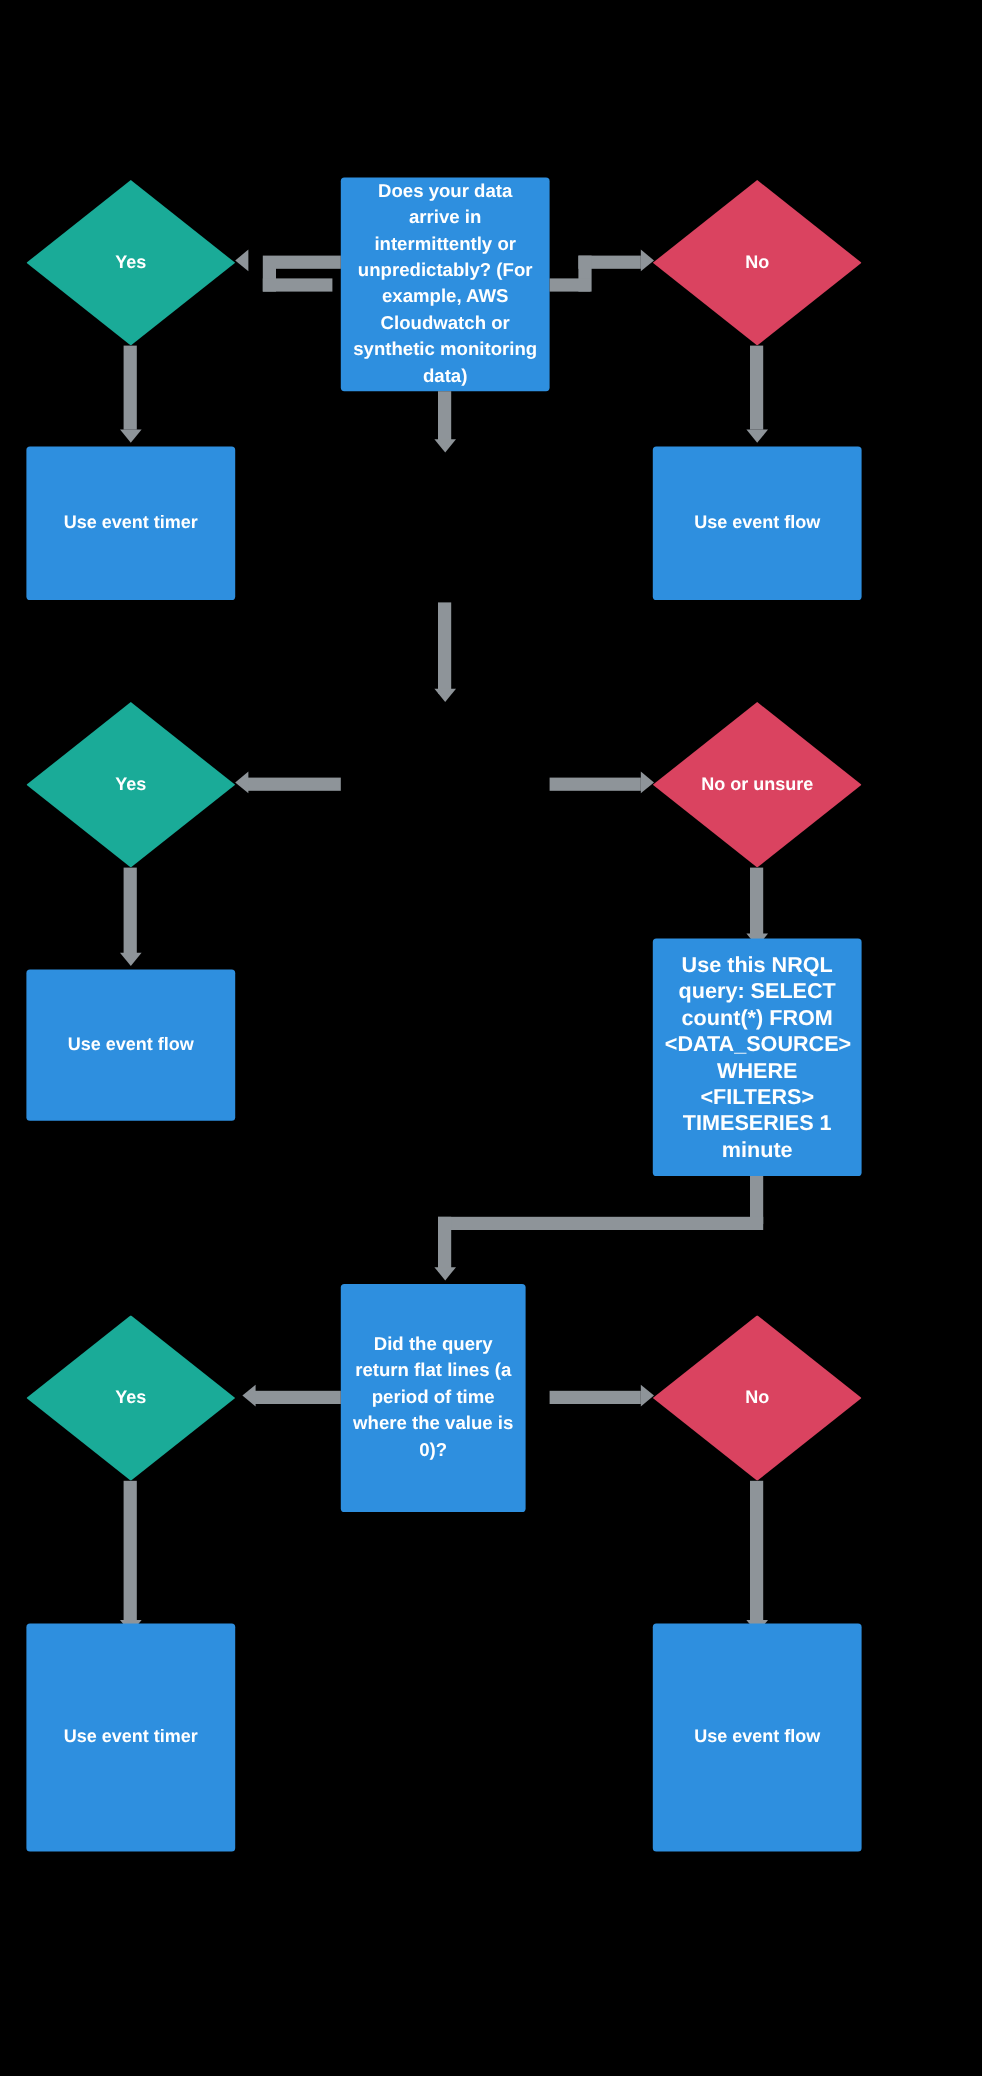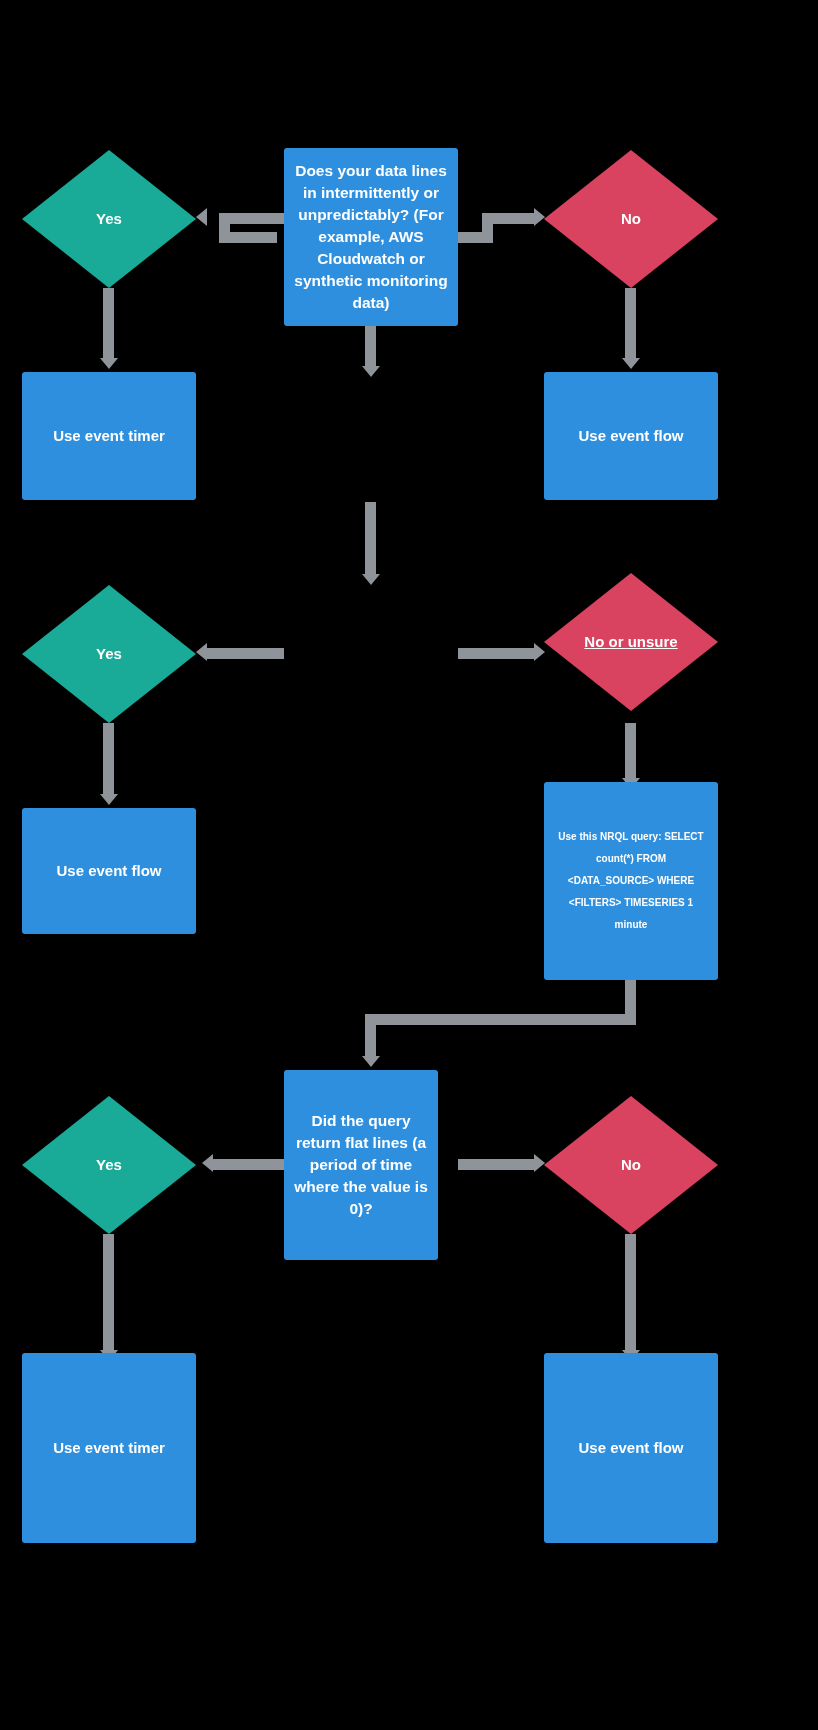--- a/index.html
+++ b/index.html
@@ -59,21 +59,21 @@
   
   .rect {
     background: #2e8fdf;
     border-radius: 3px;
     font-size: 15px;
     line-height: 22px;
     padding: 6px 10px;
   }
 
   .rect.query-box {
-    font-size: 10px;
+    font-size: 18px;
     line-height: 22px;
   }
 
   .rect.question-box {
     font-size: 15.5px;
     line-height: 22px;
   }
 
   
   .diamond {
@@ -124,21 +124,21 @@
     border-left: 11px solid #8e9499;
   }
 </style>
 </head>
 <body>
 
 <div id="chart-root">
 
 
   <div class="node rect question-box" style="left:284px; top:148px; width:174px; height:178px;">
-    <span class="node-label">Does your data lines in intermittently or unpredictably? (For example, AWS Cloudwatch or synthetic monitoring data)</span>
+    <span class="node-label">Does your data arrive in intermittently or unpredictably? (For example, AWS Cloudwatch or synthetic monitoring data)</span>
   </div>
 
   <div class="conn conn-h" style="left:230px; top:213px; width:54px;"></div>
   <div class="conn conn-v" style="left:219px; top:213px; height:30px;"></div>
   <div class="conn conn-h" style="left:219px; top:232px; width:58px;"></div>
   <div class="arrowhead arrow-left" style="left:196px; top:208px;"></div>
 
   <div class="node diamond yes" style="left:22px; top:150px; width:174px; height:138px;">
     <span class="diamond-shape"></span>
     <span class="node-label">Yes</span>
@@ -180,21 +180,21 @@
   <div class="arrowhead arrow-left" style="left:196px; top:643px;"></div>
 
   <div class="node diamond yes" style="left:22px; top:585px; width:174px; height:138px;">
     <span class="diamond-shape"></span>
     <span class="node-label">Yes</span>
   </div>
 
   <div class="conn conn-h" style="left:458px; top:648px; width:76px;"></div>
   <div class="arrowhead arrow-right" style="left:534px; top:643px;"></div>
 
-  <div class="node diamond no" style="left:544px; top:573px; width:174px; height:138px;text-decoration:underline;">
+  <div class="node diamond no" style="left:544px; top:585px; width:174px; height:138px;">
     <span class="diamond-shape"></span>
     <span class="node-label">No or unsure</span>
   </div>
 
   <div class="conn conn-v" style="left:103px; top:723px; height:73px;"></div>
   <div class="arrowhead arrow-down" style="left:100px; top:794px;"></div>
 
   <div class="conn conn-v" style="left:625px; top:723px; height:58px;"></div>
   <div class="arrowhead arrow-down" style="left:622px; top:778px;"></div>
 

